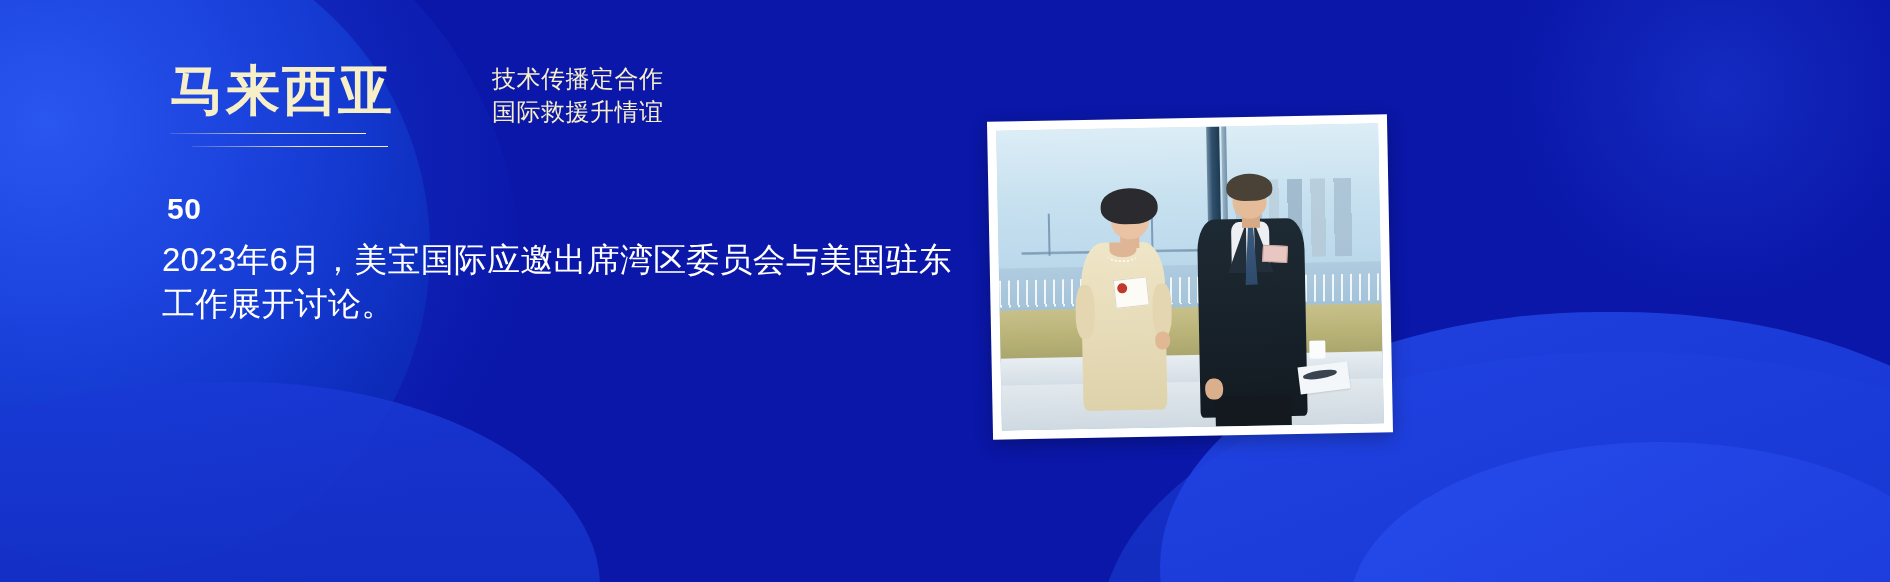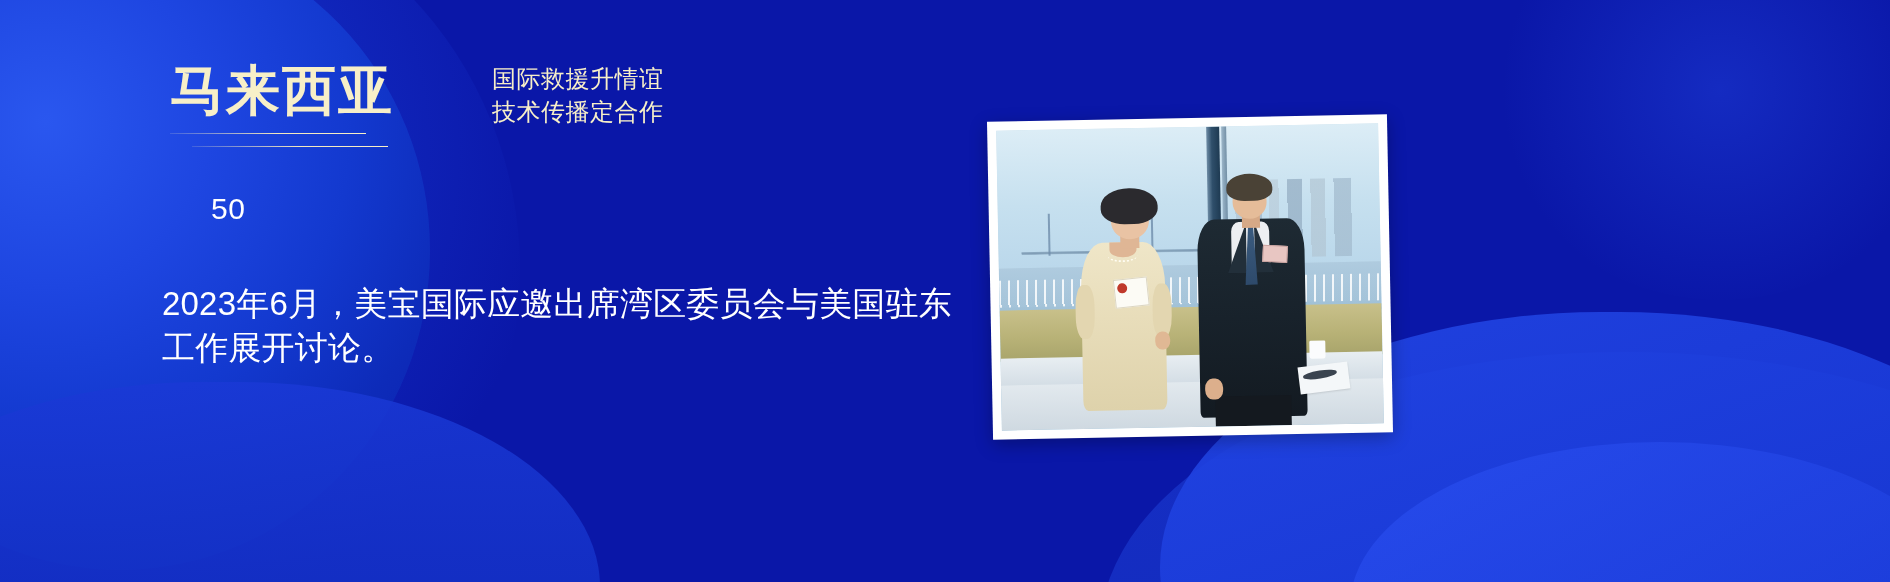--- a/index.html
+++ b/index.html
@@ -69,28 +69,27 @@
   .rule.r2{left:22px;top:13px;width:196px;}
 
   .subtitle{
     position:absolute;left:492px;top:62px;
     font-size:24px;line-height:1.38;color:#F7EFC8;font-weight:400;
     letter-spacing:.5px;white-space:nowrap;
   }
 
   .number{
     position:absolute;left:167px;top:192px;
-    font-size:30px;font-weight:400;color:#FFFFFF;letter-spacing:.5px;margin-left:44px;
+    font-size:30px;font-weight:700;color:#FFFFFF;letter-spacing:.5px;
   }
 
   .body-text{
     position:absolute;left:162px;top:238px;width:760px;
     font-size:33px;line-height:1.33;color:#FFFFFF;font-weight:400;
     letter-spacing:.2px;
-    margin-top:44px;
   }
   .body-text p{margin:0;white-space:nowrap;}
 
   
   .photo-wrap{
     position:absolute;left:990px;top:118px;width:400px;height:318px;
     transform:rotate(-1.1deg);
   }
   .photo-frame{
     position:absolute;inset:0;background:#FFFFFF;
@@ -206,22 +205,22 @@
 
     <div class="title-block">
       <h1 class="title">马来西亚</h1>
       <div class="title-rules">
         <span class="rule r1"></span>
         <span class="rule r2"></span>
       </div>
     </div>
 
     <div class="subtitle">
+      <div>技术传播定合作</div>
       <div>国际救援升情谊</div>
-      <div>技术传播定合作</div>
     </div>
 
     <div class="number">50</div>
 
     <div class="body-text">
       <p>2023年6月，美宝国际应邀出席湾区委员会与美国驻东</p>
       <p>工作展开讨论。</p>
     </div>
 
     <div class="photo-wrap">

